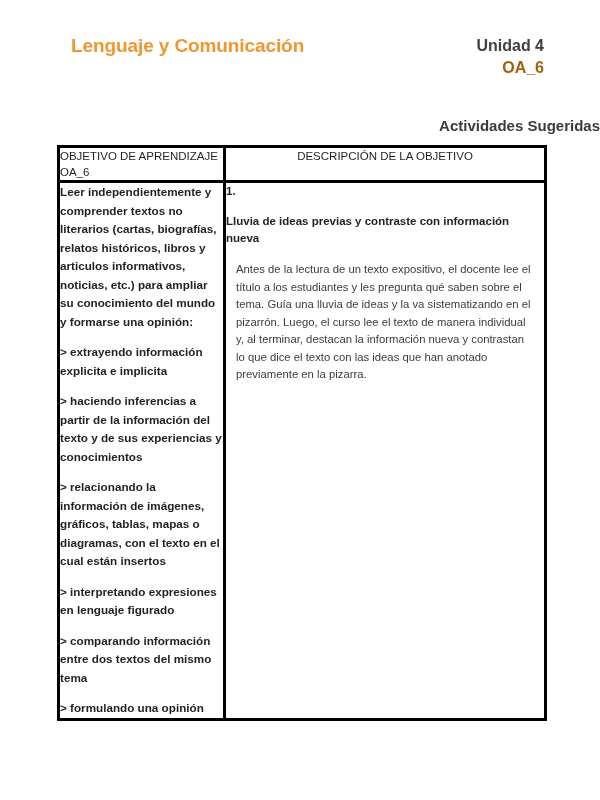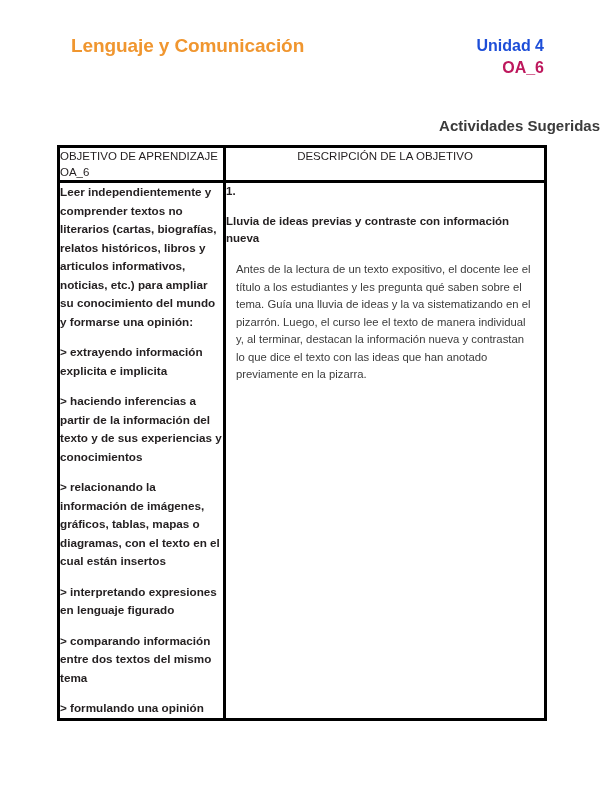--- a/index.html
+++ b/index.html
@@ -57,28 +57,28 @@
     font-size: 16px;
     font-weight: bold;
     color: #231f20;
     line-height: 22px;
     letter-spacing: -0.1px;
     white-space: nowrap;
   }
   .unit-label {
     font-size: 16px;
     font-weight: bold;
-    color: #1d4ed8;
+    color: #404040;
     line-height: 23px;
     white-space: nowrap;
   }
   .oa-label {
     font-size: 16px;
     font-weight: bold;
-    color: #be185d;
+    color: #a16207;
     line-height: 22px;
     white-space: nowrap;
   }
 
   
   .section-title {
     position: absolute;
     left: 0;
     top: 117px;
     width: 600px;

